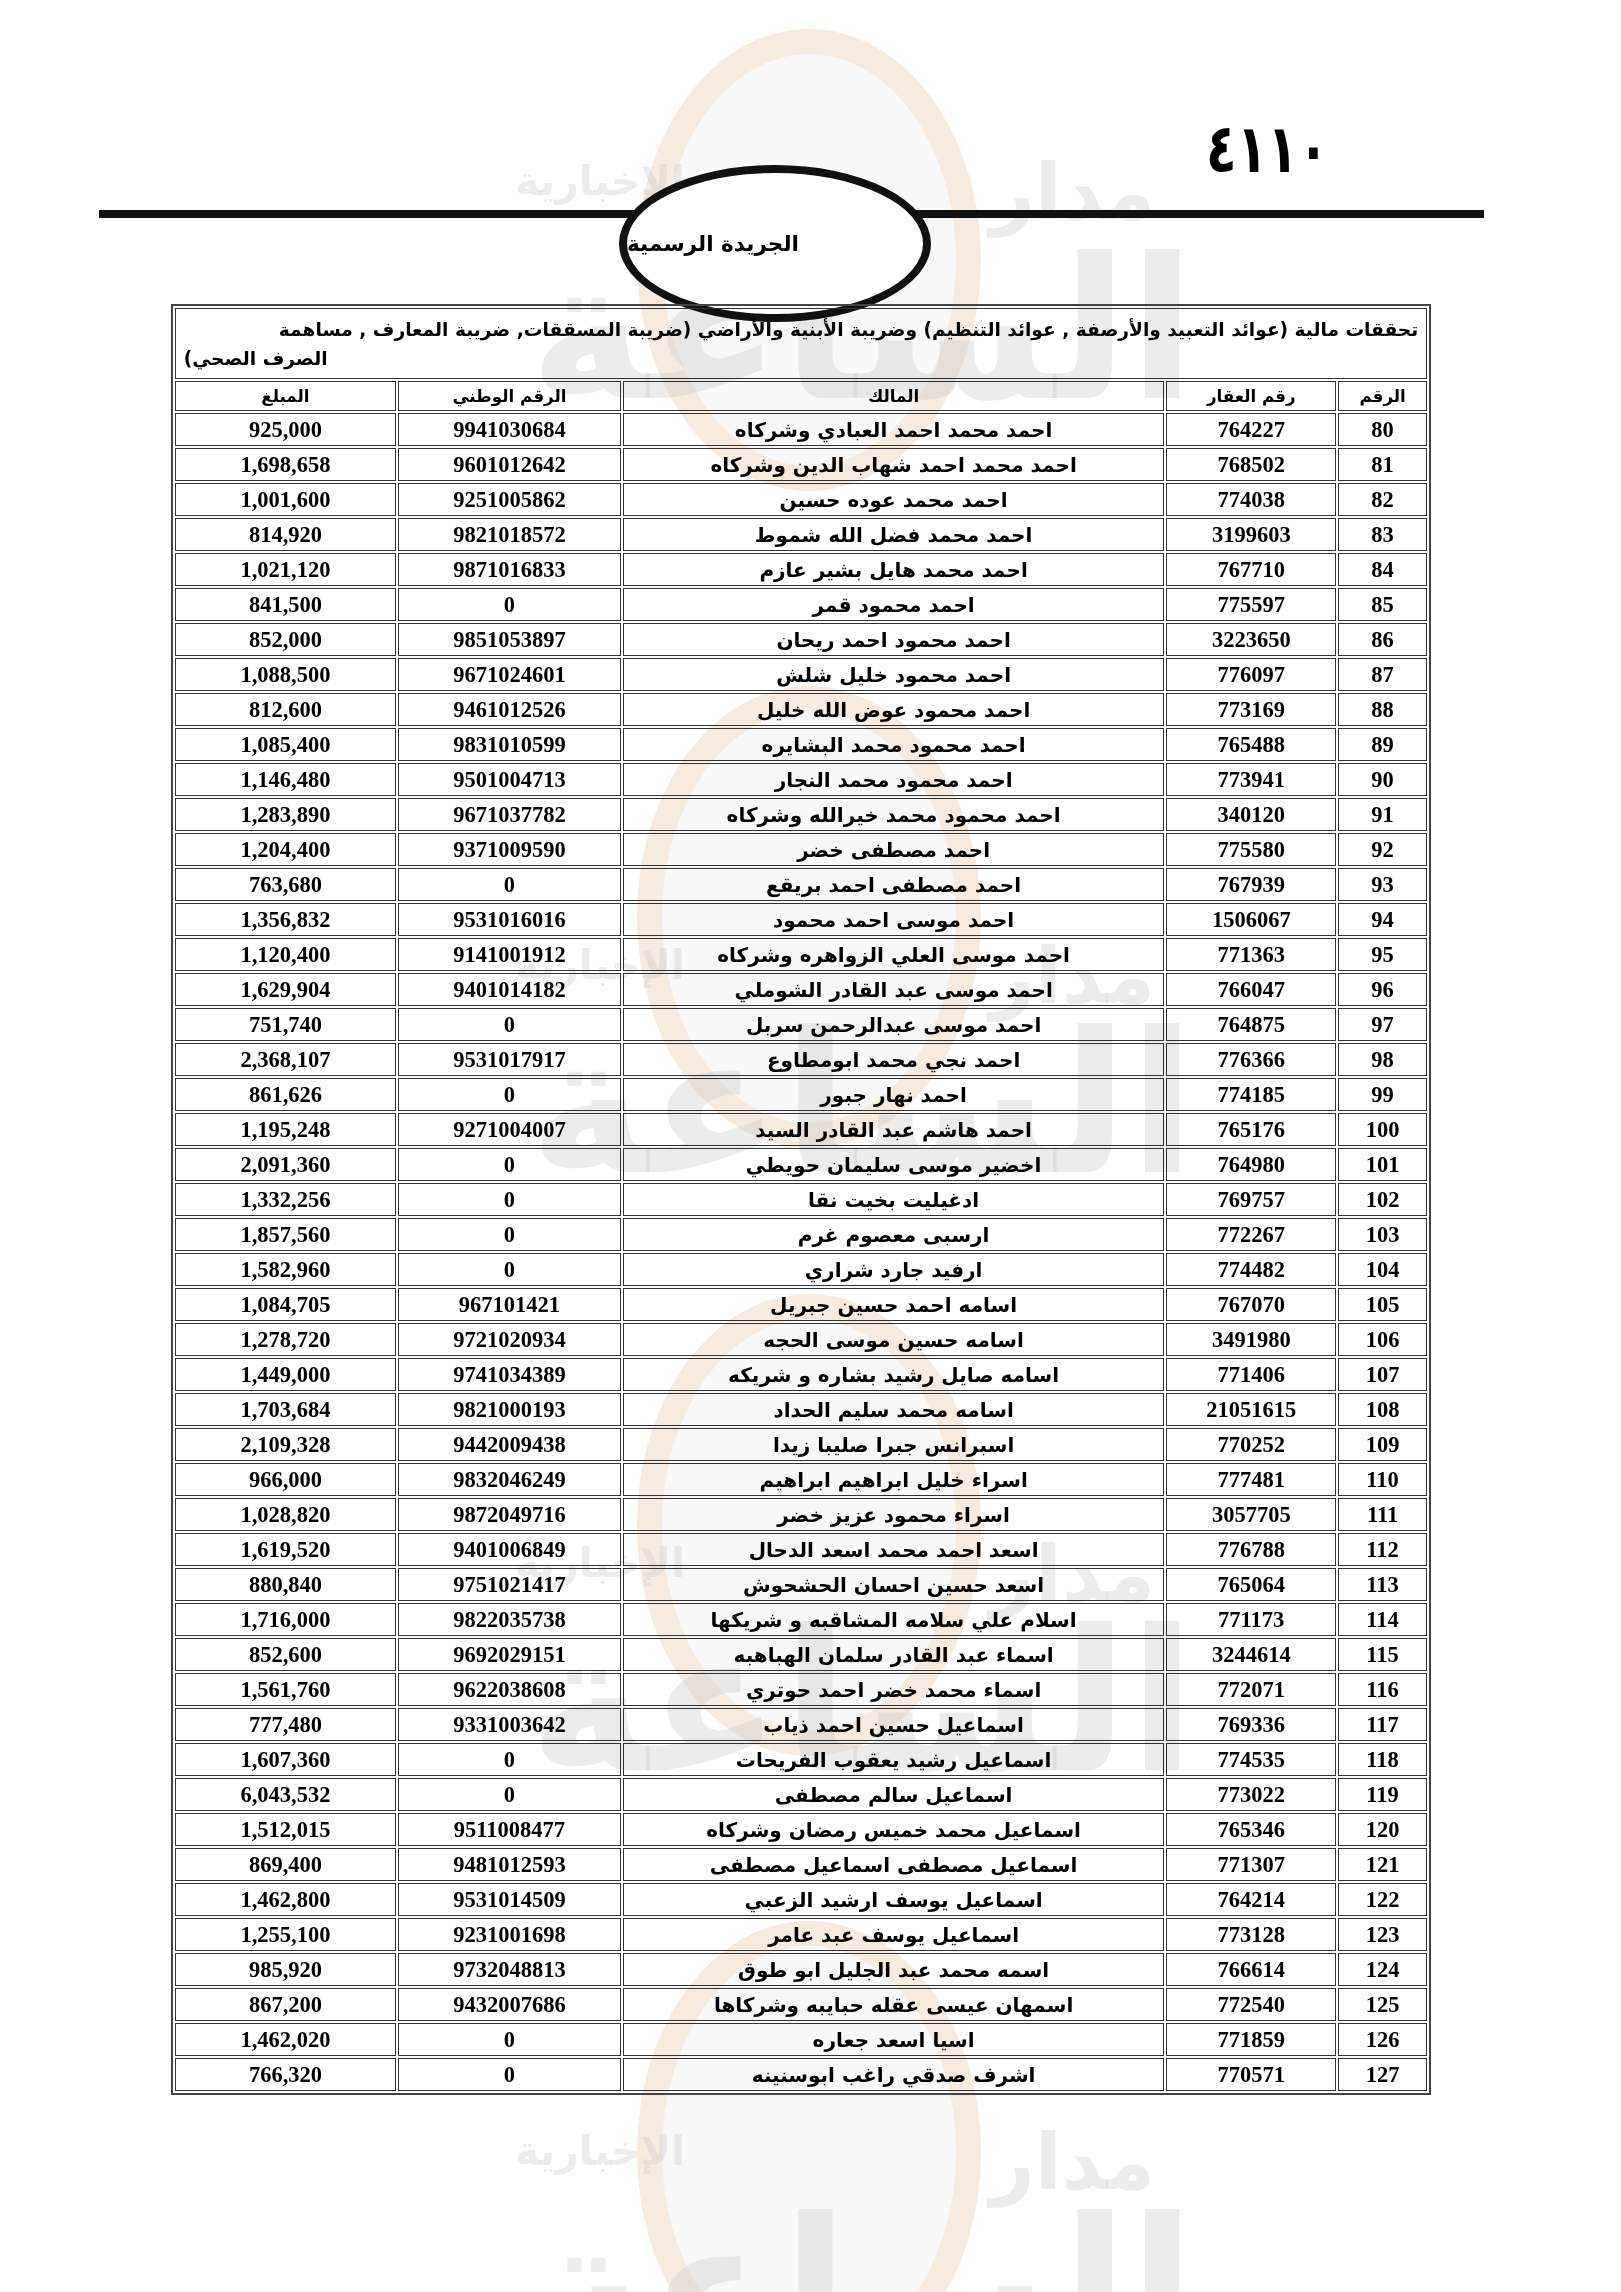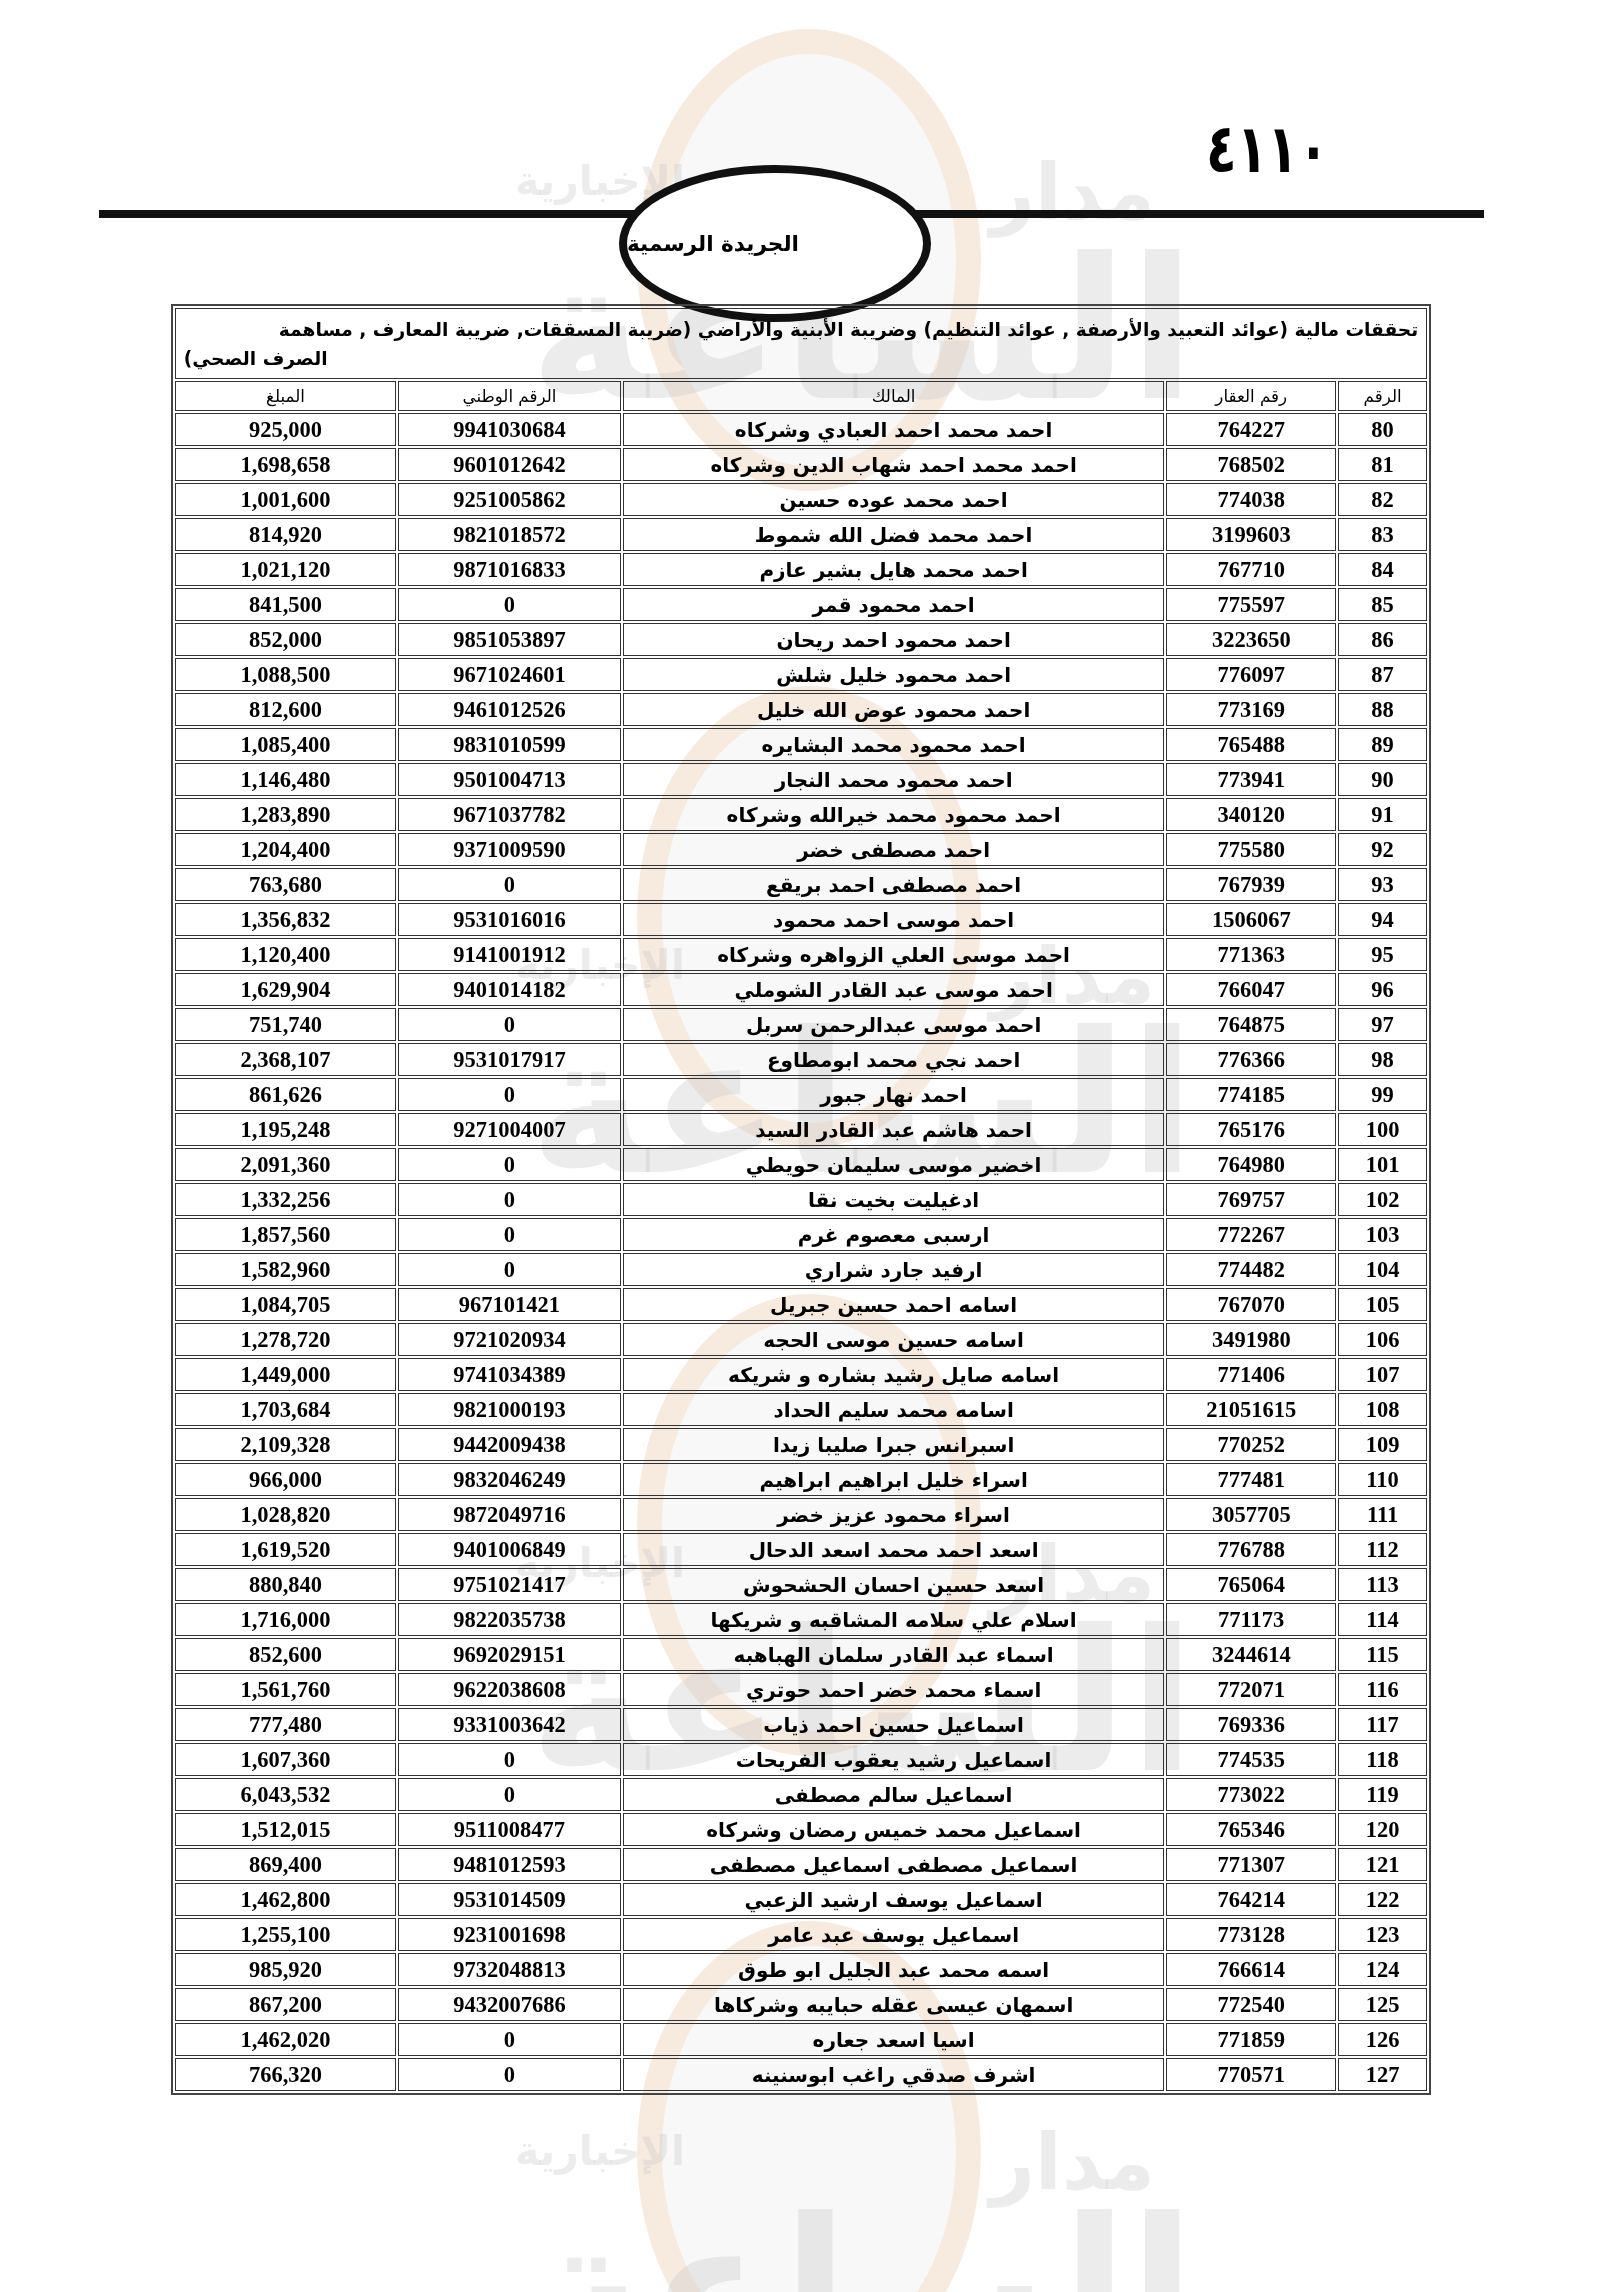--- a/index.html
+++ b/index.html
@@ -49,21 +49,21 @@
   .gazette-table td, .gazette-table th {
     border: 1.5px solid #333; padding: 0; text-align: center; vertical-align: middle;
     background: transparent;
   }
   .title-cell {
     height: 65px; font-family: "DejaVu Sans", sans-serif; font-weight: bold; font-size: 18.6px;
     line-height: 29px; text-align: right !important; padding: 2px 7.8px !important;
   }
   .title-cell .line2 { display: block; text-align: left; }
   .head-cell {
-    height: 28px; font-family: "DejaVu Sans", sans-serif; font-weight: normal; font-size: 16.7px;
+    height: 28px; font-family: "DejaVu Sans", sans-serif; font-weight: bold; font-size: 16.7px;
   }
   .data-row td { height: 31px; }
   .num-cell {
     font-family: "Liberation Serif", serif; font-weight: bold; font-size: 22.5px;
   }
   .name-cell {
     font-family: "DejaVu Sans", sans-serif; font-weight: bold; font-size: 20px; direction: rtl;
   }
   .col-idx { width: 82px; }
   .col-prop { width: 157px; }

